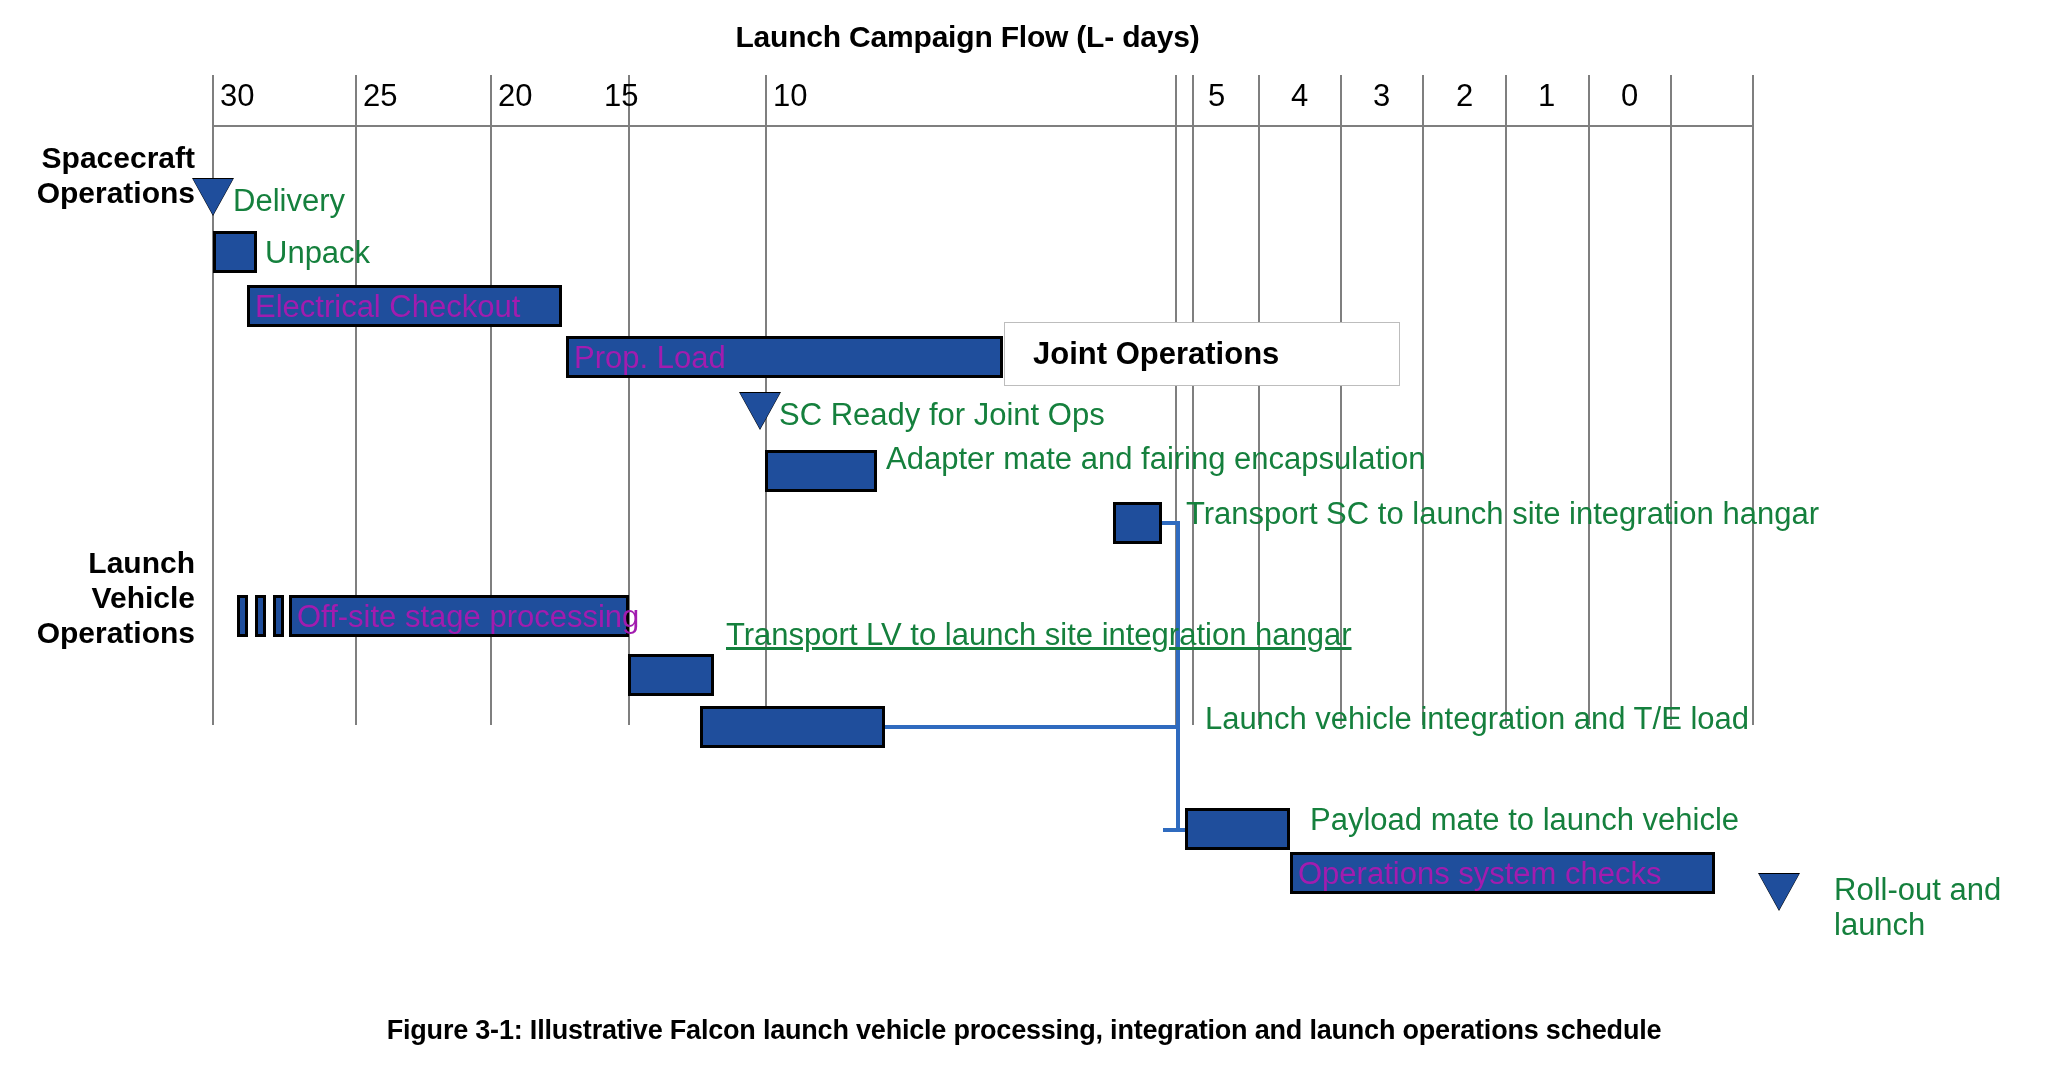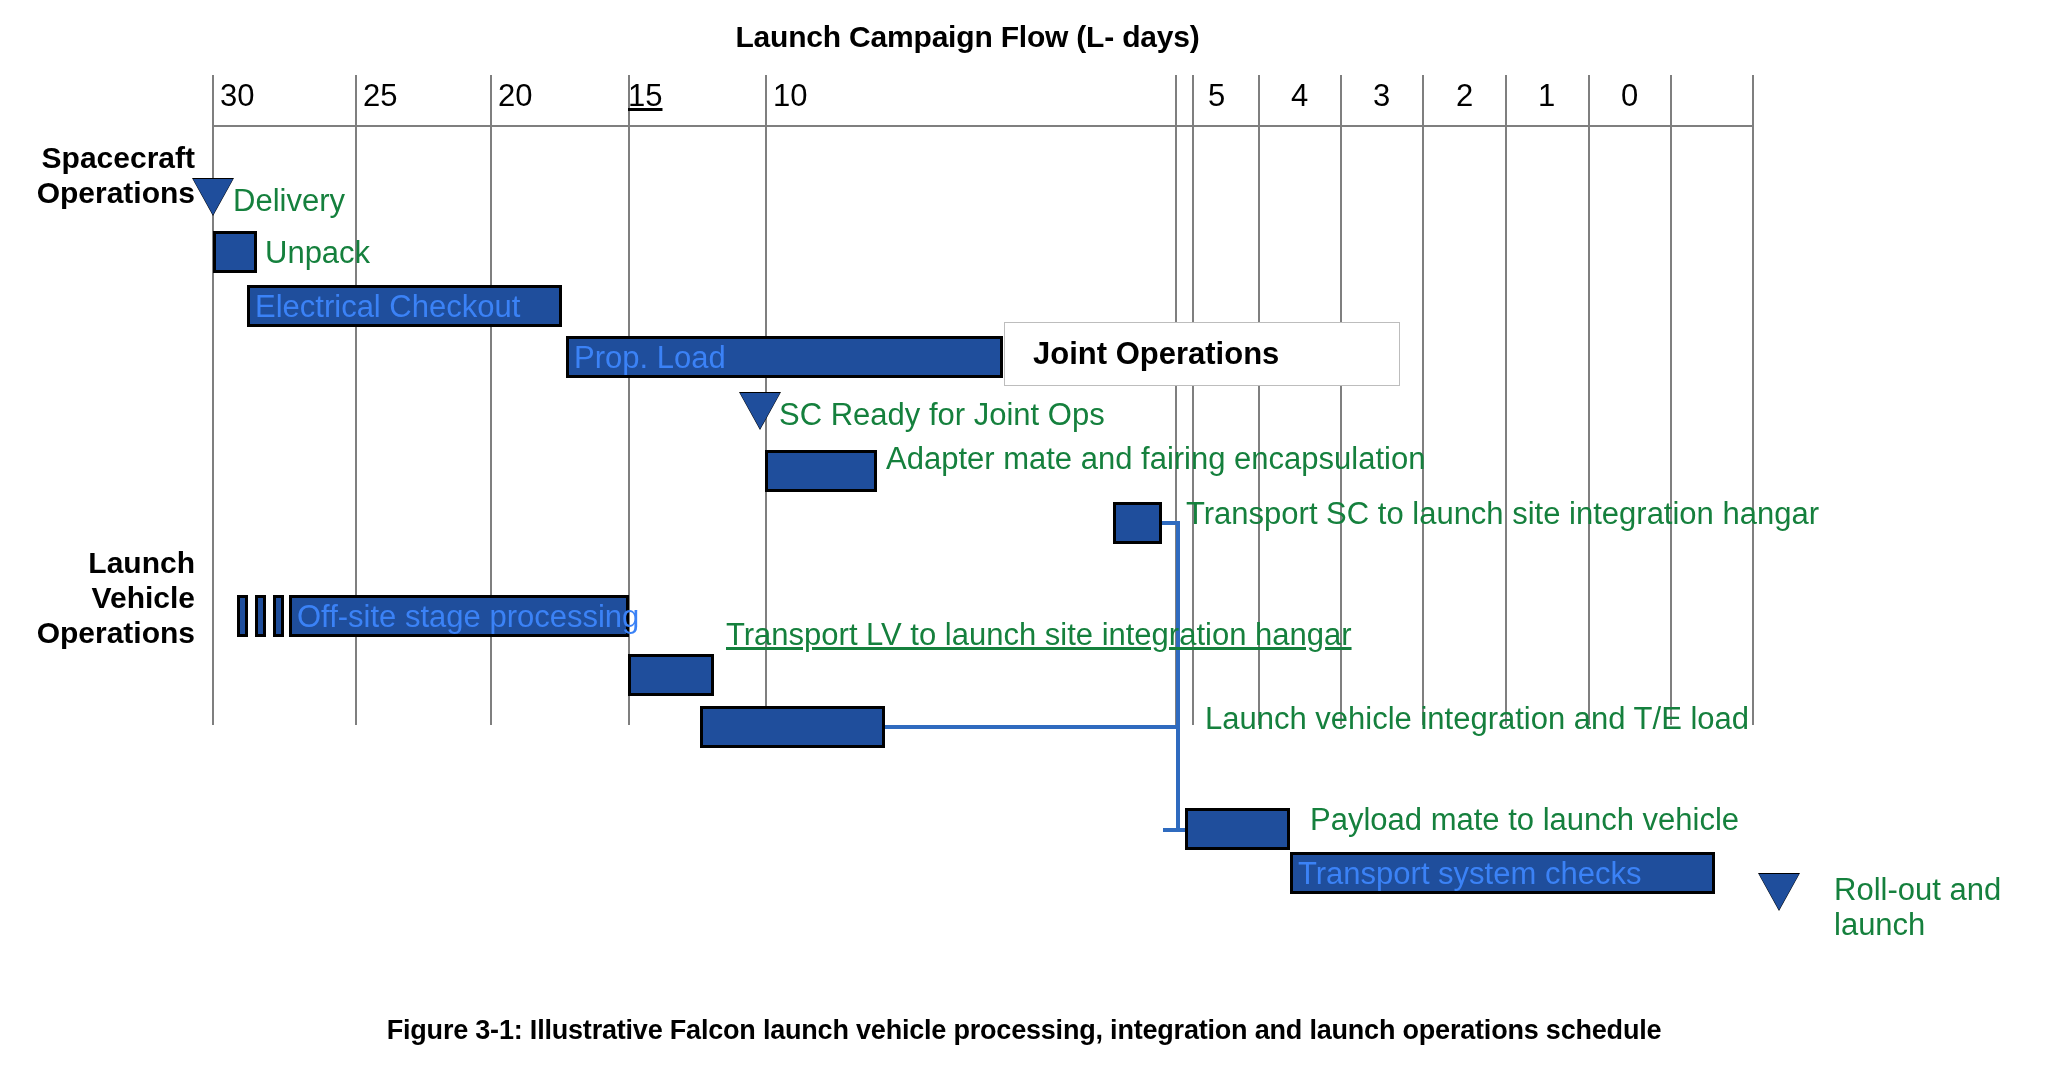--- a/index.html
+++ b/index.html
@@ -22,21 +22,21 @@
     position:absolute;font-weight:bold;font-size:30px;line-height:35px;
     text-align:right;color:#000;
   }
 
   
   .bar{
     position:absolute;background:#1f4e9c;border:3px solid #000;
     box-sizing:border-box;
   }
   .bar-label-in{
-    position:absolute;color:#3b82f6;font-size:31px;line-height:33px;
+    position:absolute;color:#a21caf;font-size:31px;line-height:33px;
     white-space:nowrap;z-index:6;
   }
   .bar-label-out{
     position:absolute;color:#15803d;font-size:31px;line-height:33px;
     white-space:nowrap;z-index:6;background:transparent;
   }
   .bar-label-out.two-line{line-height:35px;white-space:normal;width:200px;}
 
   
   .milestone{
@@ -91,21 +91,21 @@
   <div class="gridline" style="left:1505px;top:75px;height:650px;"></div>
   <div class="gridline" style="left:1588px;top:75px;height:650px;"></div>
   <div class="gridline" style="left:1670px;top:75px;height:650px;"></div>
   <div class="gridline" style="left:1752px;top:75px;height:650px;"></div>
 
   <div class="axis-top-rule" style="left:212px;top:125px;width:1542px;"></div>
 
   <div class="tick-label" style="left:220px;top:80px;">30</div>
   <div class="tick-label" style="left:363px;top:80px;">25</div>
   <div class="tick-label" style="left:498px;top:80px;">20</div>
-  <div class="tick-label" style="left:628px;top:80px;text-decoration:underline;">15</div>
+  <div class="tick-label" style="left:604px;top:80px;">15</div>
   <div class="tick-label" style="left:773px;top:80px;">10</div>
   <div class="tick-label" style="left:1208px;top:80px;">5</div>
   <div class="tick-label" style="left:1291px;top:80px;">4</div>
   <div class="tick-label" style="left:1373px;top:80px;">3</div>
   <div class="tick-label" style="left:1456px;top:80px;">2</div>
   <div class="tick-label" style="left:1538px;top:80px;">1</div>
   <div class="tick-label" style="left:1621px;top:80px;">0</div>
 
   <div class="group-label" style="left:0px;top:140px;width:195px;">
     <div>Spacecraft</div>
@@ -155,21 +155,21 @@
   <div class="bar" style="left:628px;top:654px;width:86px;height:42px;"></div>
   <div class="bar-label-out" style="left:726px;top:618px;text-decoration:underline;">Transport LV to launch site integration hangar</div>
 
   <div class="bar" style="left:700px;top:706px;width:185px;height:42px;"></div>
   <div class="bar-label-out" style="left:1205px;top:702px;">Launch vehicle integration and T/E load</div>
 
   <div class="bar" style="left:1185px;top:808px;width:105px;height:42px;"></div>
   <div class="bar-label-out" style="left:1310px;top:803px;">Payload mate to launch vehicle</div>
 
   <div class="bar" style="left:1290px;top:852px;width:425px;height:42px;"></div>
-  <div class="bar-label-in" style="left:1298px;top:857px;">Transport system checks</div>
+  <div class="bar-label-in" style="left:1298px;top:857px;">Operations system checks</div>
 
   <div class="milestone-outline" style="left:1758px;top:873px;"></div>
   <div class="milestone" style="left:1759px;top:874px;"></div>
   <div class="bar-label-out two-line" style="left:1822px;top:872px;margin-left:12px;">
     <div>Roll-out and</div>
     <div>launch</div>
   </div>
 
   <svg id="connector" viewBox="0 0 2048 1000">
     <polyline points="1162,523 1178,523 1178,727 1162,727" fill="none" stroke="#2f6bbf" stroke-width="4"></polyline>

